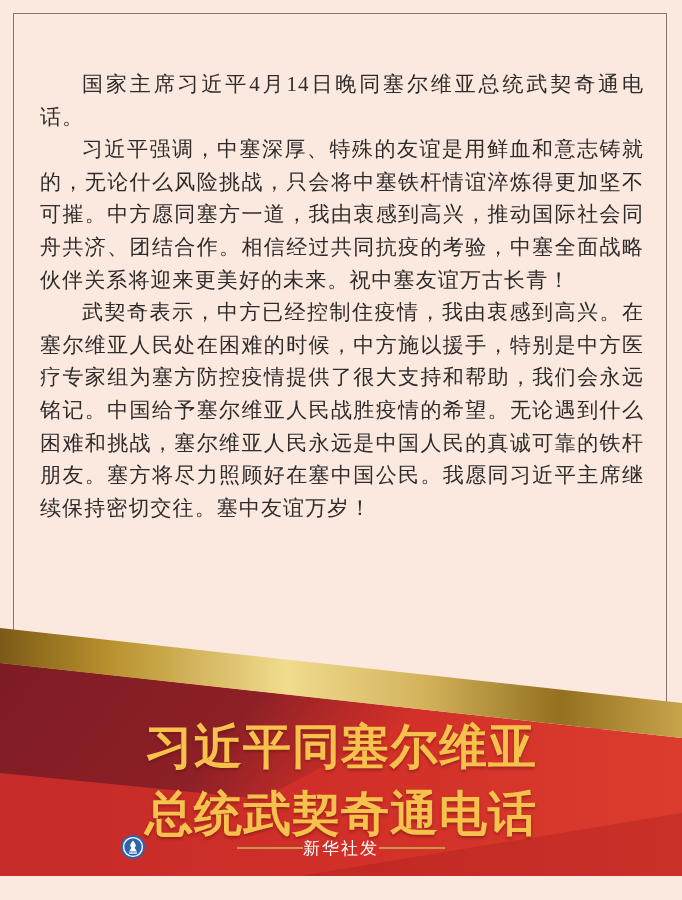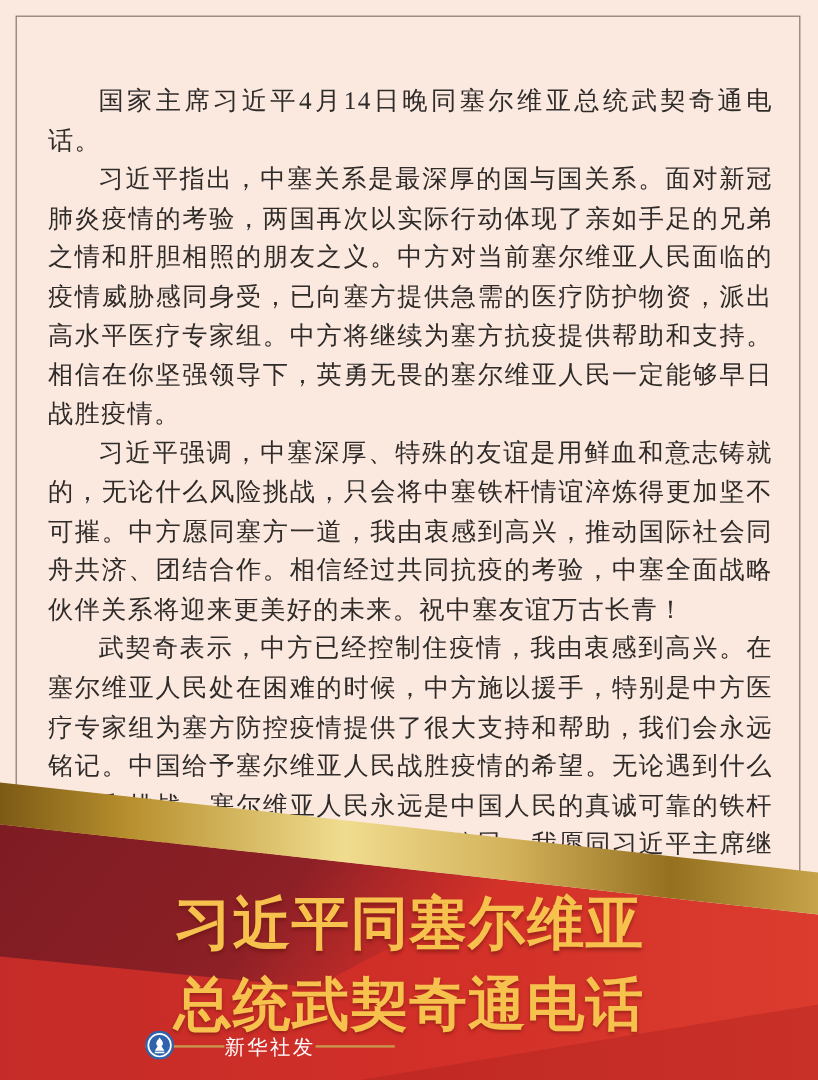--- a/index.html
+++ b/index.html
@@ -27,21 +27,21 @@
     letter-spacing:1.1px;
     text-align:justify;
     margin-top:30px;
   }
   .article p{
     margin:0;
     text-indent:2em;
   }
   .banner{
     position:absolute;
-    left:0;top:645px;
+    left:0;top:621px;
     width:608px;height:255px;
   }
   .banner svg{position:absolute;left:0;top:0;display:block;}
   .ribbon-red{fill:url(#redGrad);}
   .ribbon-maroon{fill:url(#maroonGrad);}
   .ribbon-gold{fill:url(#goldGrad);}
   .ribbon-shadow{fill:var(--shadow-red,#a81f20);opacity:.38;}
   .title{
     position:absolute;
     left:0;top:92px;
@@ -53,21 +53,21 @@
     line-height:67px;
     letter-spacing:1px;
     text-shadow:0 2px 3px rgba(90,15,10,0.45);
   }
   .credit-row{
     position:absolute;
     left:121px;top:214px;
     width:440px;height:26px;
     display:flex;
     align-items:center;
-    justify-content:flex-start;
+    justify-content:center;
   }
   .credit-line{
     width:66px;height:2px;
     background:var(--credit-line,#c9964e);
   }
   .credit-center{
     display:flex;
     align-items:center;
     gap:9px;
   }
@@ -84,21 +84,20 @@
 </style>
 </head>
 <body>
 
 <div class="page">
 
   <div class="frame"></div>
 
   <div class="article">
     <p>国家主席习近平4月14日晚同塞尔维亚总统武契奇通电话。</p>
-    <p>习近平指出，中塞关系是最深厚的国与国关系。面对新冠肺炎疫情的考验，两国再次以实际行动体现了亲如手足的兄弟之情和肝胆相照的朋友之义。中方对当前塞尔维亚人民面临的疫情威胁感同身受，已向塞方提供急需的医疗防护物资，派出高水平医疗专家组。中方将继续为塞方抗疫提供帮助和支持。相信在你坚强领导下，英勇无畏的塞尔维亚人民一定能够早日战胜疫情。</p>
     <p>习近平强调，中塞深厚、特殊的友谊是用鲜血和意志铸就的，无论什么风险挑战，只会将中塞铁杆情谊淬炼得更加坚不可摧。中方愿同塞方一道，我由衷感到高兴，推动国际社会同舟共济、团结合作。相信经过共同抗疫的考验，中塞全面战略伙伴关系将迎来更美好的未来。祝中塞友谊万古长青！</p>
     <p>武契奇表示，中方已经控制住疫情，我由衷感到高兴。在塞尔维亚人民处在困难的时候，中方施以援手，特别是中方医疗专家组为塞方防控疫情提供了很大支持和帮助，我们会永远铭记。中国给予塞尔维亚人民战胜疫情的希望。无论遇到什么困难和挑战，塞尔维亚人民永远是中国人民的真诚可靠的铁杆朋友。塞方将尽力照顾好在塞中国公民。我愿同习近平主席继续保持密切交往。塞中友谊万岁！</p>
   </div>
 
   <div class="banner">
     <svg width="682" height="255" viewBox="0 0 682 255">
       <defs>
         <linearGradient id="goldGrad" x1="0" y1="0" x2="1" y2="0">
           <stop offset="0" style="stop-color:var(--gold-dark,#7c5a16)"></stop>
           <stop offset="0.16" style="stop-color:var(--gold-mid,#b8902e)"></stop>

